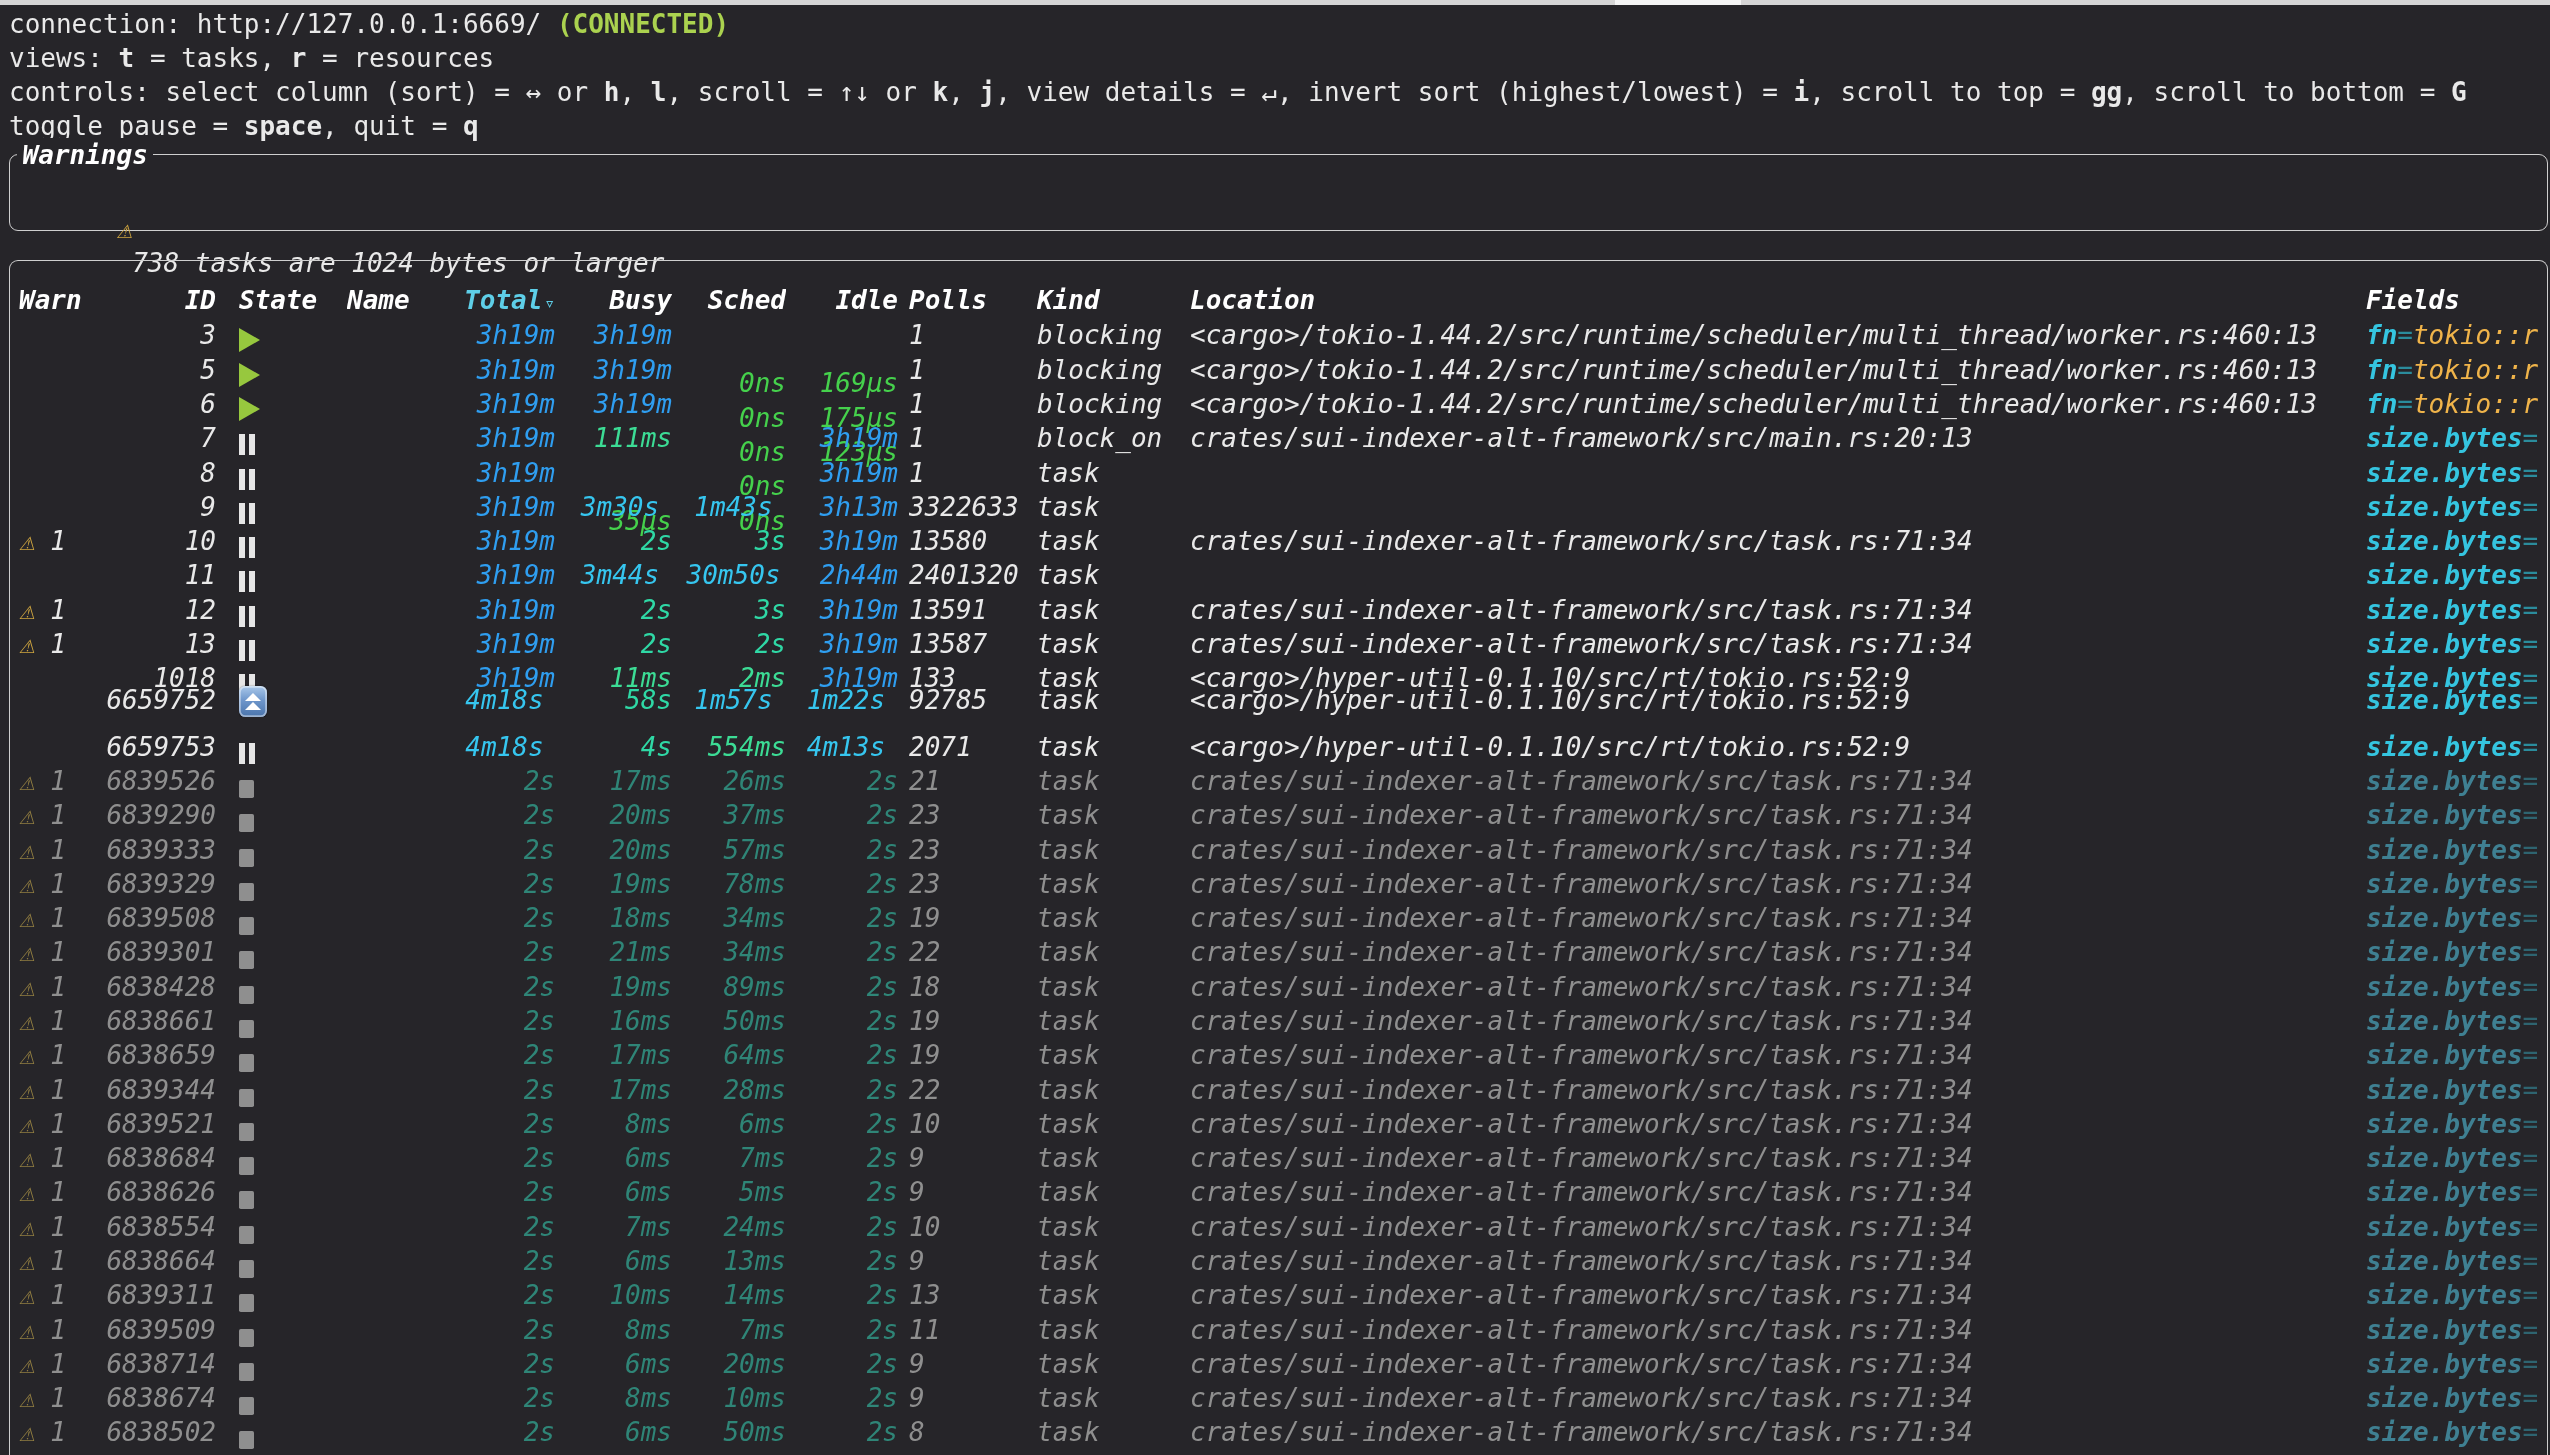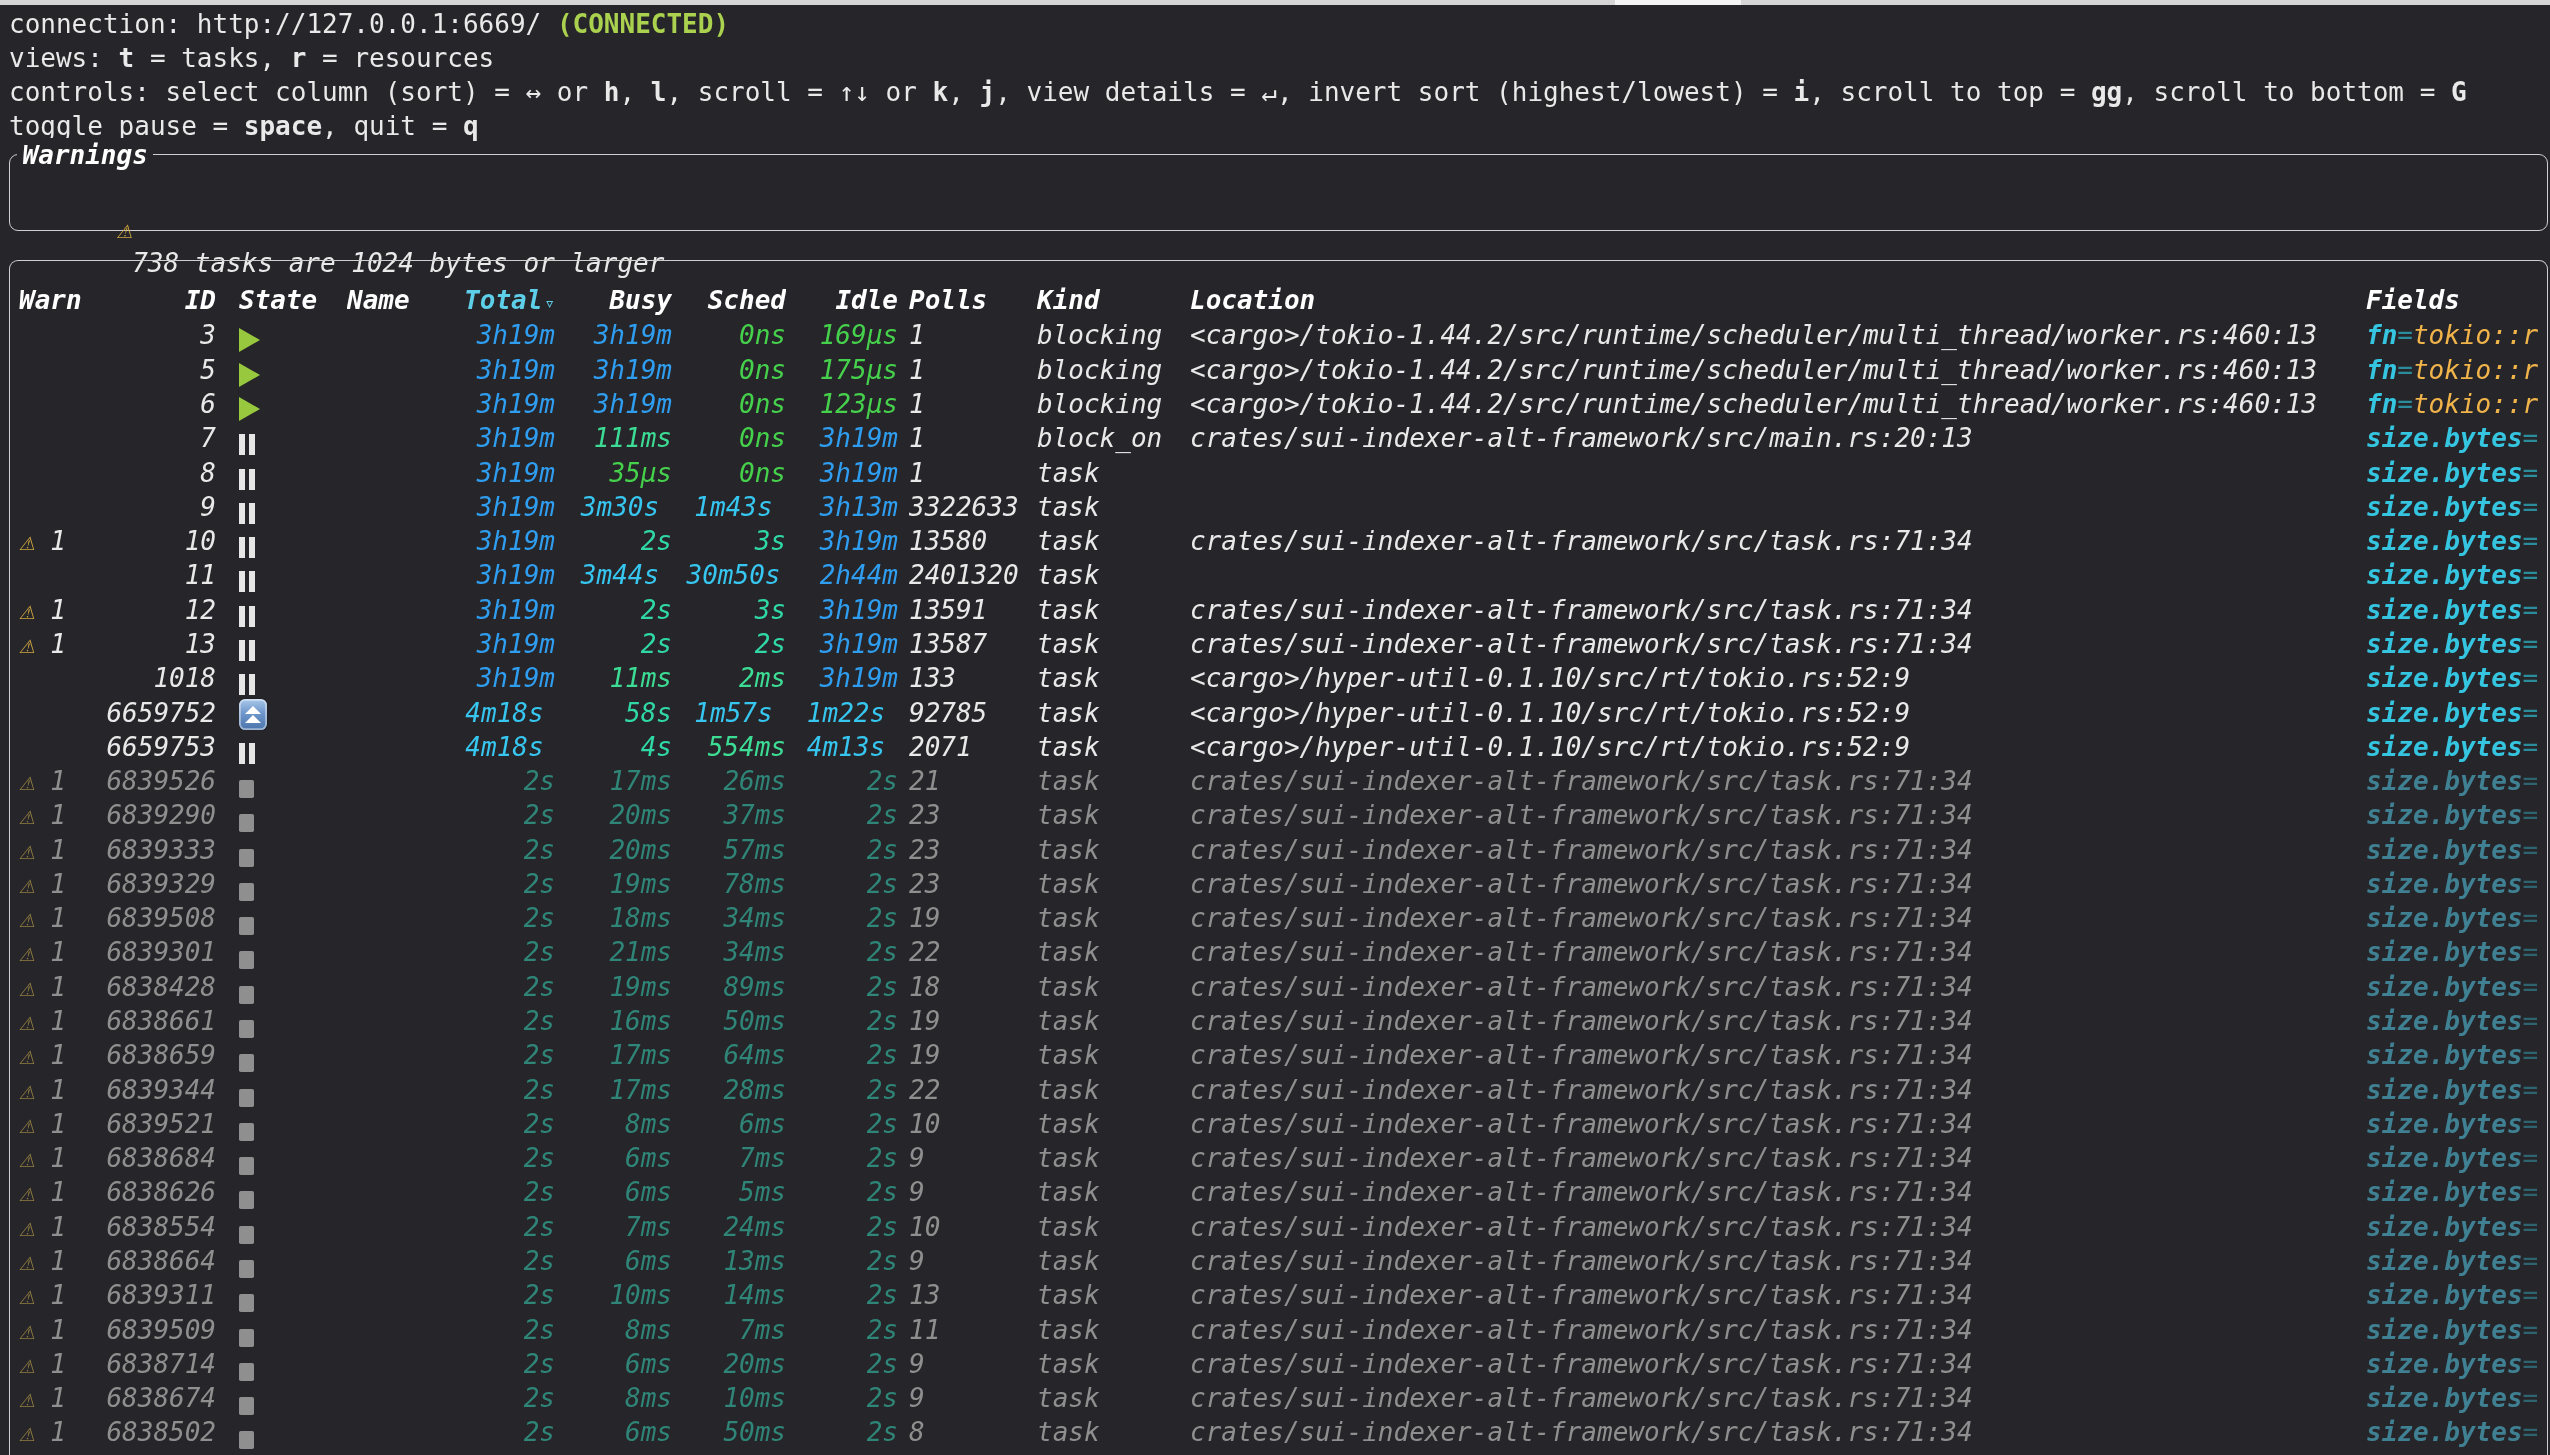--- a/index.html
+++ b/index.html
@@ -55,21 +55,21 @@
   .col-idle     { left:784px; width:104px; text-align:right; }
   .col-polls    { left:899px; width:124px; }
   .col-kind     { left:1027px; width:148px; }
   .col-location { left:1180px; width:1171px; }
   .col-fields   { left:2356px; width:179px; }
 
   .dur-hours   { color:var(--hours); }
   .dur-minutes { color:var(--minutes);text-align:center; }
   .dur-seconds { color:var(--seconds); }
   .dur-millis  { color:var(--millis); }
-  .dur-micros  { color:var(--micros); }
+  .dur-micros  { color:var(--micros);margin-top:48px; }
 
   .field-key { color:var(--fieldkey); font-weight:bold; }
   .field-eq  { color:var(--fieldeq); }
   .field-val { color:var(--fieldval); }
 
   .state-running { width:0; height:0; border-left:21.5px solid var(--play);
     border-top:12.6px solid transparent; border-bottom:12.6px solid transparent; }
   .state-idle { width:16px; height:21.5px;
     background:linear-gradient(90deg,var(--pausebar) 0 36%,transparent 36% 62%,var(--pausebar) 62% 100%); }
   .state-completed { width:15.3px; height:18px; background:var(--dimsquare); border-radius:1.8px; }
@@ -273,21 +273,21 @@
           <div class="cell col-name"></div>
           <div class="cell col-total dur-hours">3h19m</div>
           <div class="cell col-busy dur-millis">11ms</div>
           <div class="cell col-sched dur-millis">2ms</div>
           <div class="cell col-idle dur-hours">3h19m</div>
           <div class="cell col-polls">133</div>
           <div class="cell col-kind">task</div>
           <div class="cell col-location">&lt;cargo&gt;/hyper-util-0.1.10/src/rt/tokio.rs:52:9</div>
           <div class="cell col-fields"><span class="field-key">size.bytes</span><span class="field-eq">=</span></div>
         </div>
-        <div class="row" style="top: 435px;">
+        <div class="row" style="top: 422px;">
           <div class="cell col-warn"></div>
           <div class="cell col-id">6659752</div>
           <div class="cell col-state"><span class="state-woken"><span class="tri"></span><span class="tri"></span></span></div>
           <div class="cell col-name"></div>
           <div class="cell col-total dur-minutes">4m18s</div>
           <div class="cell col-busy dur-seconds">58s</div>
           <div class="cell col-sched dur-minutes">1m57s</div>
           <div class="cell col-idle dur-minutes">1m22s</div>
           <div class="cell col-polls">92785</div>
           <div class="cell col-kind">task</div>

